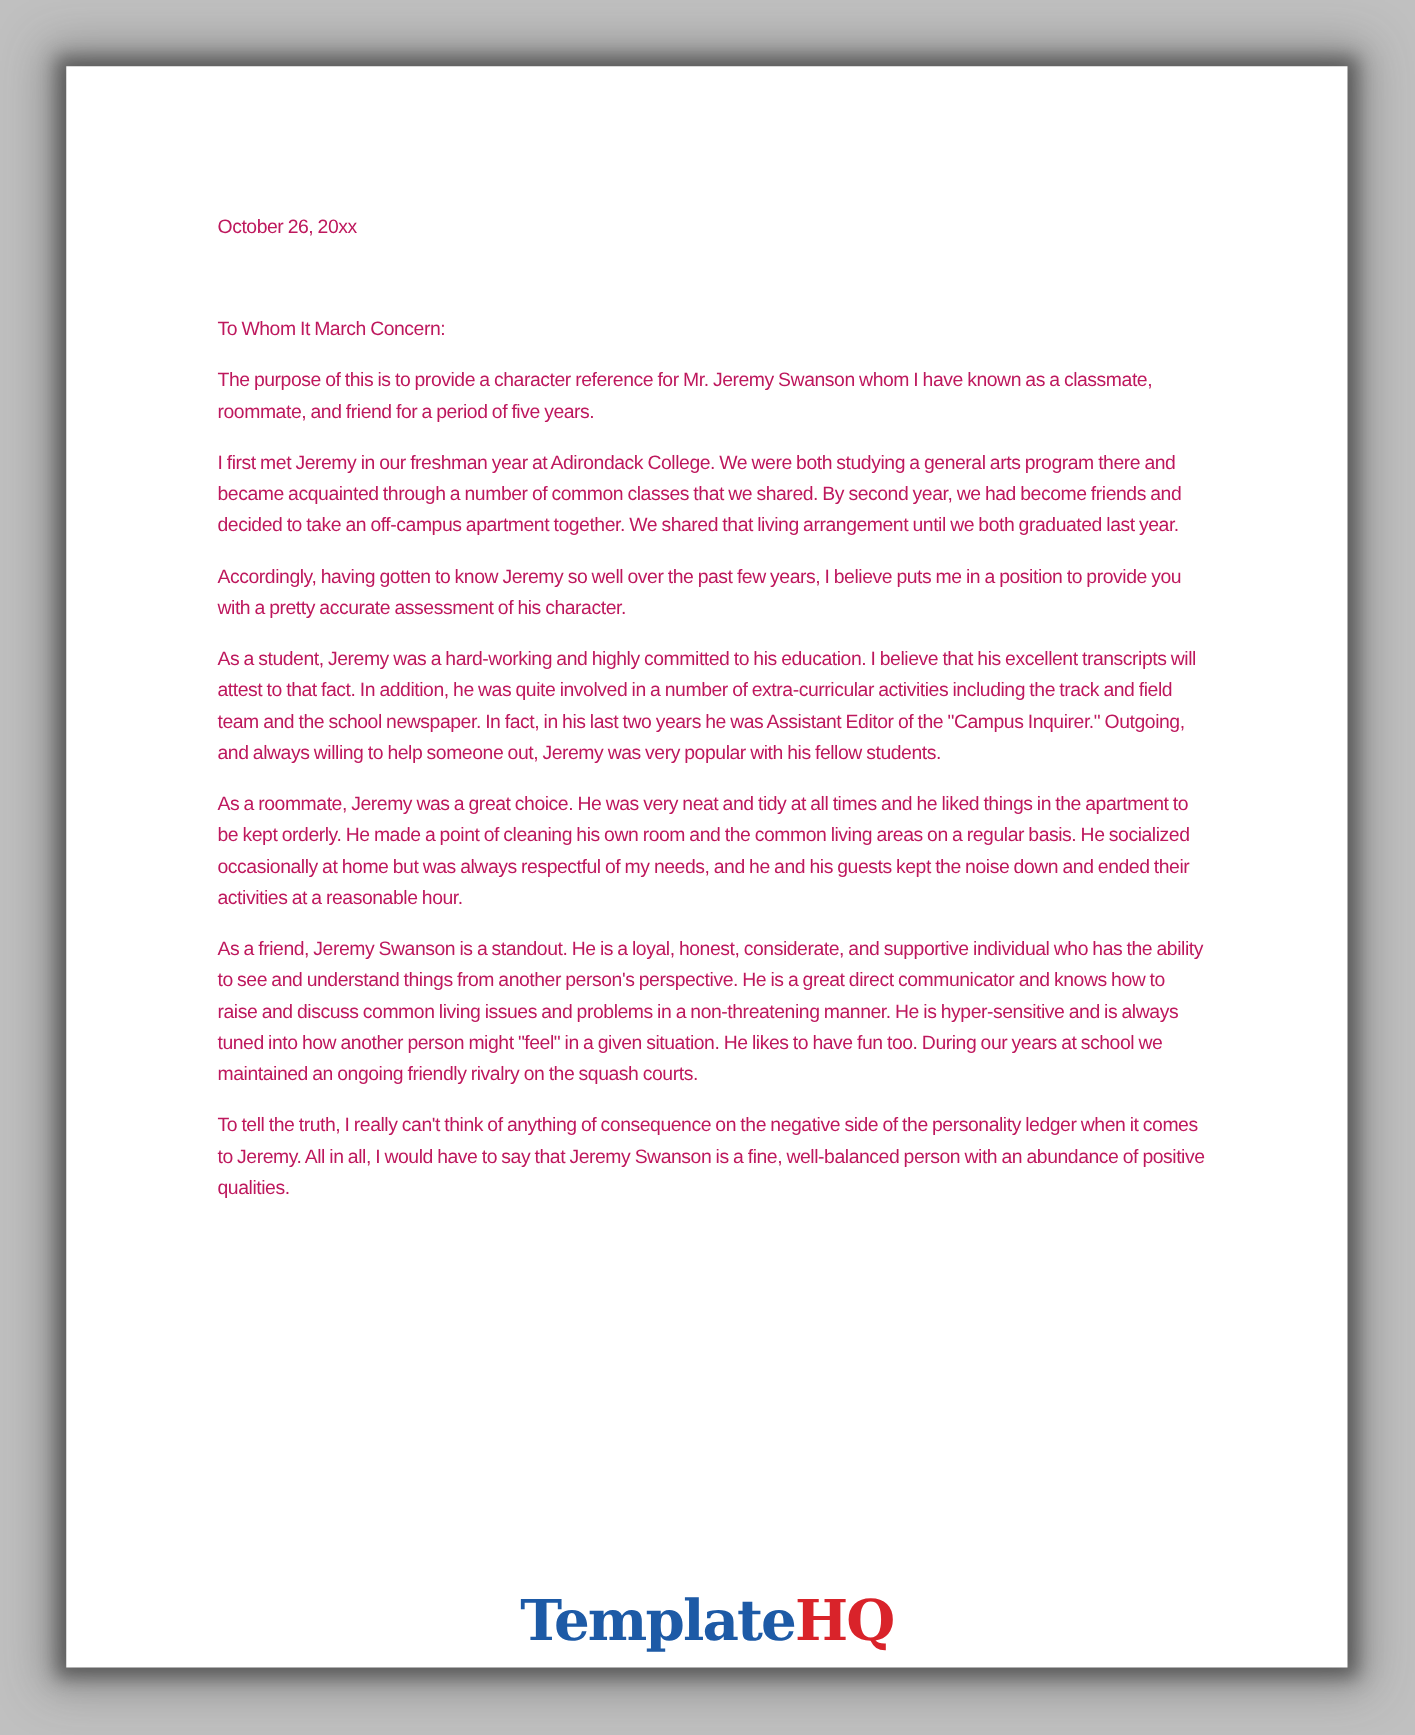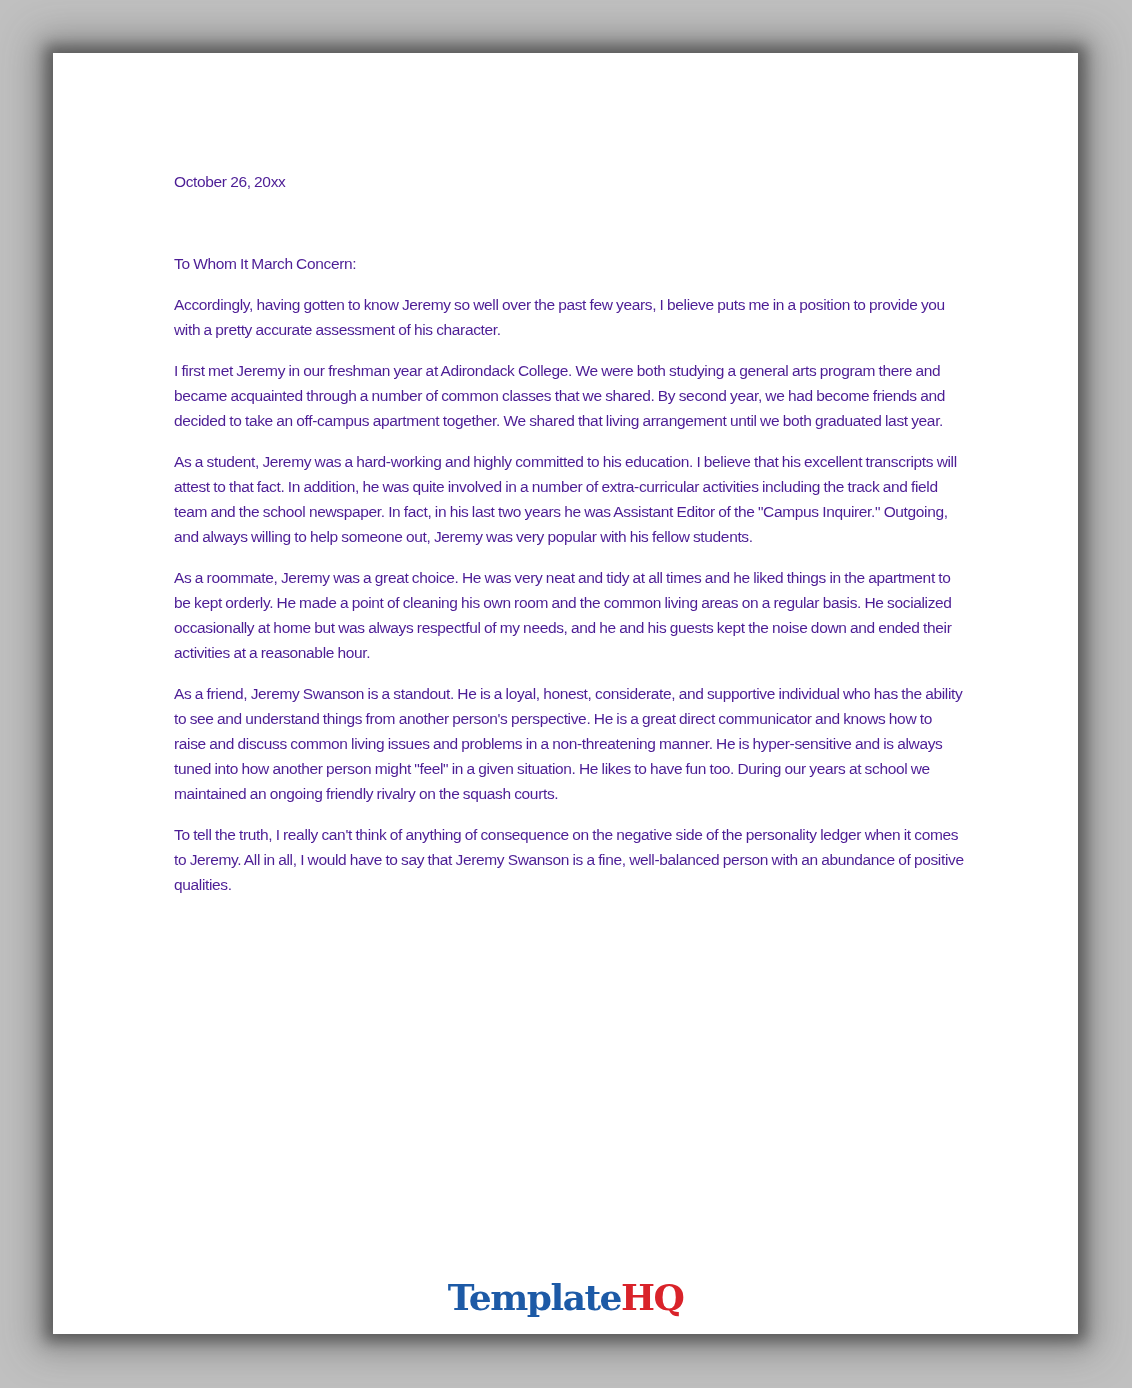--- a/index.html
+++ b/index.html
@@ -24,61 +24,62 @@
   }
   .content {
     position: absolute;
     left: 121px;
     top: 116px;
     width: 790px;
     font-family: "Liberation Sans", "DejaVu Sans", sans-serif;
     font-size: 15.5px;
     letter-spacing: -0.35px;
     word-spacing: -0.5px;
-    color: #4c1d95;
+    color: #be185d;
     line-height: 25px;
   }
   .content p {
     margin: 0;
   }
   .date { margin-bottom: 57px !important; }
   .salutation { margin-bottom: 16px !important; }
   .re-line { margin-bottom: 57px !important; }
   .body-para { margin-bottom: 16px !important; }
   .body-para.last { margin-bottom: 57px !important; }
   .closing { margin-bottom: 16px !important; }
 
   .logo {
     position: absolute;
     left: 0;
     right: 0;
     top: 1222px;
     text-align: center;
     font-family: "DejaVu Serif", serif;
     font-weight: bold;
-    font-size: 36px;
+    font-size: 45px;
     letter-spacing: -1.5px;
     line-height: 44px;
   }
   .logo .logo-a {
     color: #1d5aa6;
   }
   .logo .logo-b {
     color: #d9232a;
   }
 </style>
 </head>
 <body>
 
 <div class="page">
   <div class="content">
     <p class="date">October 26, 20xx</p>
     <p class="salutation">To Whom It March Concern:</p>
+    <p class="body-para">The purpose of this is to provide a character reference for Mr. Jeremy Swanson whom I have known as a classmate, roommate, and friend for a period of five years.</p>
+    <p class="body-para">I first met Jeremy in our freshman year at Adirondack College. We were both studying a general arts program there and became acquainted through a number of common classes that we shared. By second year, we had become friends and decided to take an off-campus apartment together. We shared that living arrangement until we both graduated last year.</p>
     <p class="body-para">Accordingly, having gotten to know Jeremy so well over the past few years, I believe puts me in a position to provide you with a pretty accurate assessment of his character.</p>
-    <p class="body-para">I first met Jeremy in our freshman year at Adirondack College. We were both studying a general arts program there and became acquainted through a number of common classes that we shared. By second year, we had become friends and decided to take an off-campus apartment together. We shared that living arrangement until we both graduated last year.</p>
     <p class="body-para">As a student, Jeremy was a hard-working and highly committed to his education. I believe that his excellent transcripts will attest to that fact. In addition, he was quite involved in a number of extra-curricular activities including the track and field team and the school newspaper. In fact, in his last two years he was Assistant Editor of the "Campus Inquirer." Outgoing, and always willing to help someone out, Jeremy was very popular with his fellow students.</p>
     <p class="body-para">As a roommate, Jeremy was a great choice. He was very neat and tidy at all times and he liked things in the apartment to be kept orderly. He made a point of cleaning his own room and the common living areas on a regular basis. He socialized occasionally at home but was always respectful of my needs, and he and his guests kept the noise down and ended their activities at a reasonable hour.</p>
     <p class="body-para">As a friend, Jeremy Swanson is a standout. He is a loyal, honest, considerate, and supportive individual who has the ability to see and understand things from another person's perspective. He is a great direct communicator and knows how to raise and discuss common living issues and problems in a non-threatening manner. He is hyper-sensitive and is always tuned into how another person might "feel" in a given situation. He likes to have fun too. During our years at school we maintained an ongoing friendly rivalry on the squash courts.</p>
     <p class="body-para last">To tell the truth, I really can't think of anything of consequence on the negative side of the personality ledger when it comes to Jeremy. All in all, I would have to say that Jeremy Swanson is a fine, well-balanced person with an abundance of positive qualities.</p>
   </div>
 
   <div class="logo">
     <span class="logo-a">Template</span><span class="logo-b">HQ</span>
   </div>
 </div>

